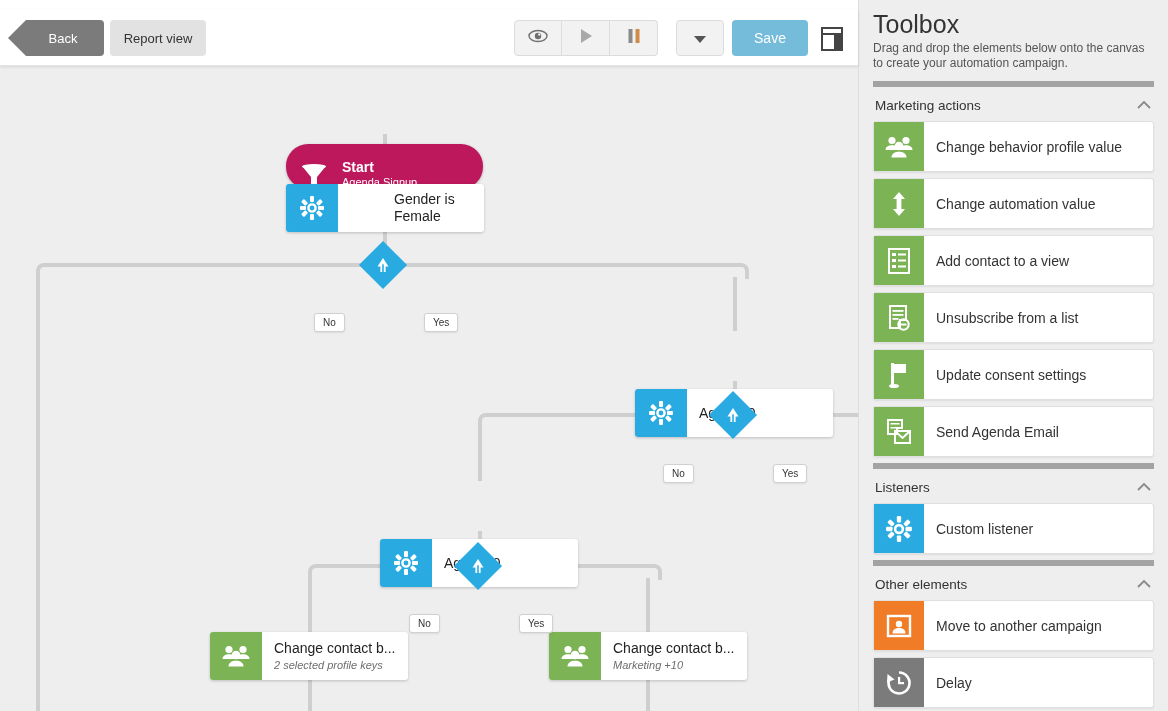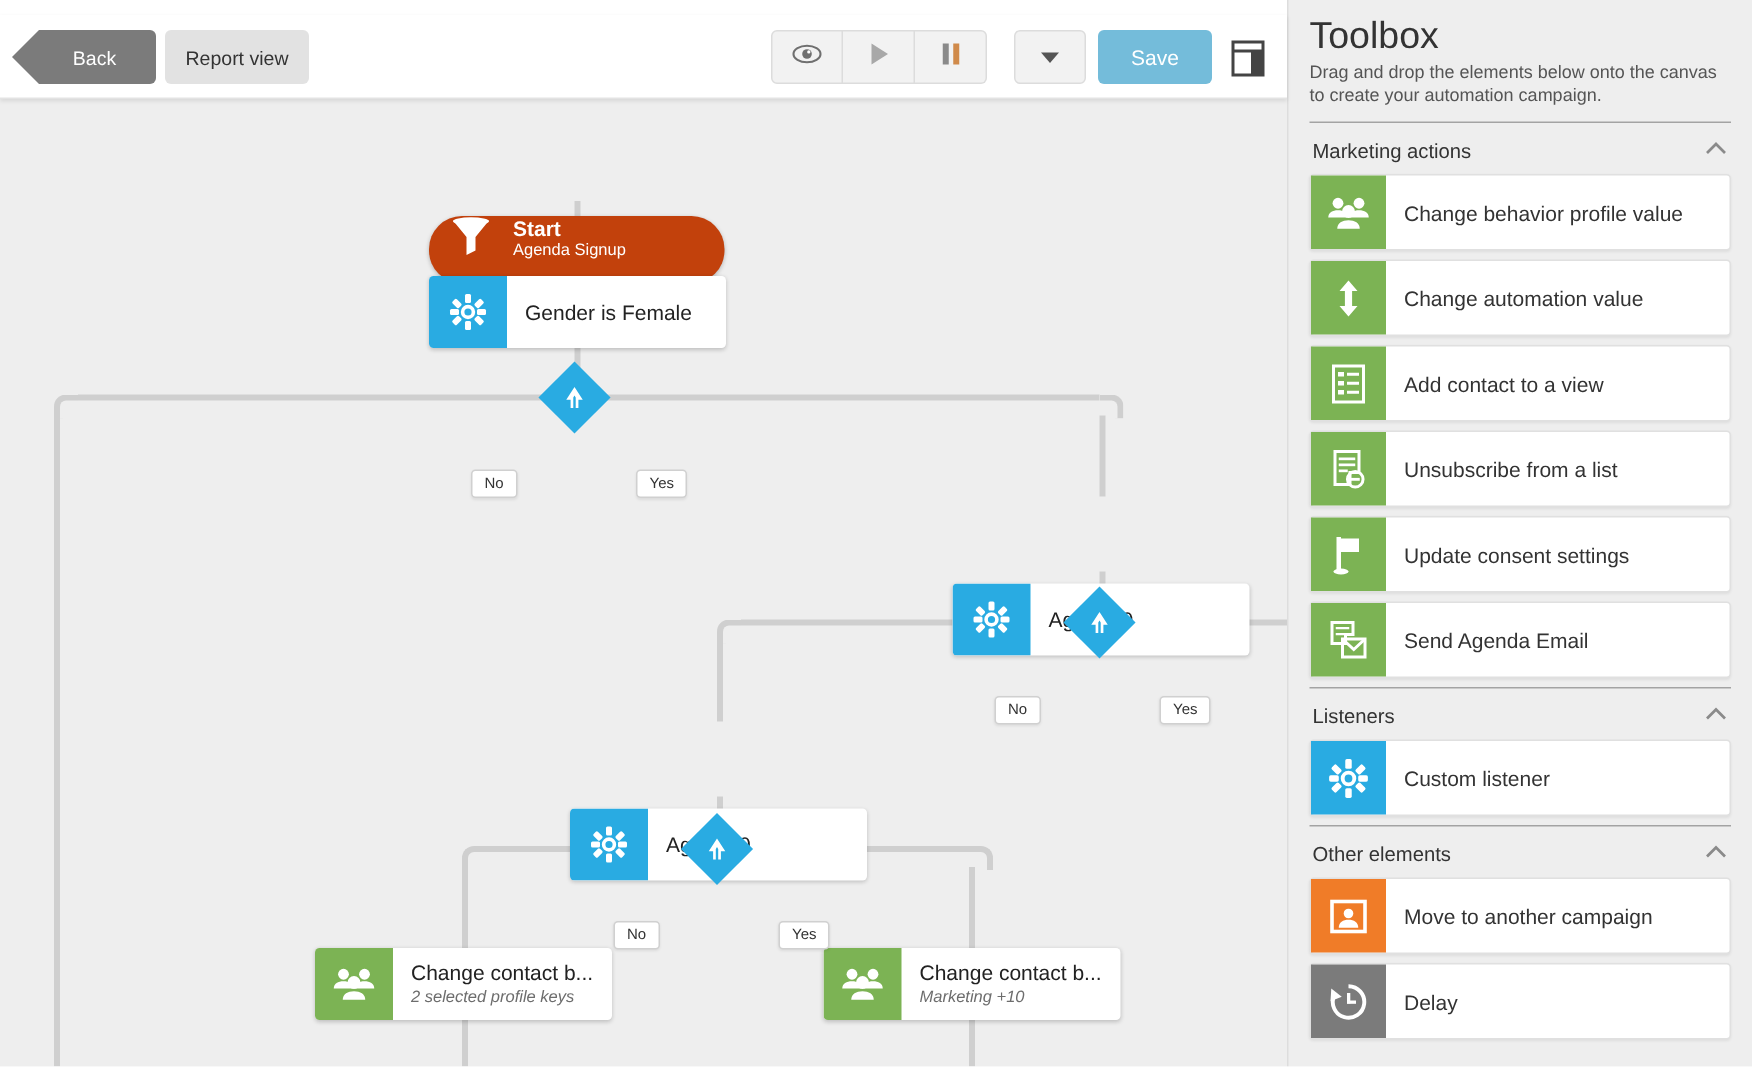--- a/index.html
+++ b/index.html
@@ -123,23 +123,23 @@
   .node .nbody {
     flex: 1 1 auto;
     display: flex; flex-direction: column; justify-content: center;
     padding: 0 12px;
   }
   .node .ntitle { font-size: 14px; color: #222222; line-height: 17px; }
   .node .nsub   { font-size: 11px; color: #6d6d6d; font-style: italic; line-height: 14px; margin-top: 1px; }
 
   .start-node {
     position: absolute;
-    background: #c2410c;
+    background: #be185d;
     border-radius: 22px;
-    display: flex; align-items: flex-start;
+    display: flex; align-items: flex-end;
     box-shadow: 0 1px 3px rgba(0,0,0,0.25);
     cursor: pointer; z-index: 5;
   }
   .start-node .sicon { width: 56px; flex:0 0 56px; display:flex; align-items:center; justify-content:center; }
   .start-node .stitle { font-size: 14px; font-weight: bold; color: #ffffff; line-height: 16px; }
   .start-node .ssub   { font-size: 11px; color: #ffffff; line-height: 14px; }
 
   .diamond {
     position: absolute;
     width: 34px; height: 34px;
@@ -178,21 +178,21 @@
   #toolbox h1 {
     margin: 10px 0 2px 0;
     font-size: 25px; font-weight: normal; color: #333333;
   }
   #toolbox .tb-desc {
     font-size: 12px; color: #555555; line-height: 15px;
     margin-bottom: 10px;
   }
   .tb-section {
     display: flex; align-items: center; justify-content: space-between;
-    border-top: 1px solid #a3a3a3;
+    border-top: 6px solid #a3a3a3;
     padding: 9px 2px 7px 2px;
     cursor: pointer;
   }
   .tb-section span.lbl { font-size: 13.5px; color: #333333; }
   .tb-item {
     display: flex; align-items: stretch;
     height: 51px;
     background: #ffffff;
     border: 1px solid #e0e0e0;
     border-radius: 3px;
@@ -313,21 +313,21 @@
           <path d="M3 3 h24 l-9 11 v9 l-6 3 v-12 z" fill="#ffffff"></path>
           <ellipse cx="15" cy="3.5" rx="12" ry="2.6" fill="#ffffff"></ellipse>
         </svg>
       </div>
       <div>
         <div class="stitle">Start</div>
         <div class="ssub">Agenda Signup</div>
       </div>
     </div>
 
-    <div class="node" style="left:286px; top:128px; width:198px; height:48px;">
+    <div class="node" style="left:286px; top:128px; width:198px; height:48px;gap:44px;">
       <div class="nicon" style="background:#29abe2;">
         <svg width="26" height="26" viewBox="0 0 26 26">
           <path fill="#ffffff" d="M13 8.2a4.8 4.8 0 1 0 0 9.6 4.8 4.8 0 0 0 0-9.6zm0 7.2a2.4 2.4 0 1 1 0-4.8 2.4 2.4 0 0 1 0 4.8z"></path>
           <g fill="#ffffff">
             <rect x="11" y="1" width="4" height="6" rx="1"></rect>
             <rect x="11" y="19" width="4" height="6" rx="1"></rect>
             <rect x="1" y="11" width="6" height="4" rx="1"></rect>
             <rect x="19" y="11" width="6" height="4" rx="1"></rect>
             <rect x="3.6" y="4.4" width="4" height="6" rx="1" transform="rotate(-45 5.6 7.4)"></rect>
             <rect x="18.4" y="15.6" width="4" height="6" rx="1" transform="rotate(-45 20.4 18.6)"></rect>

